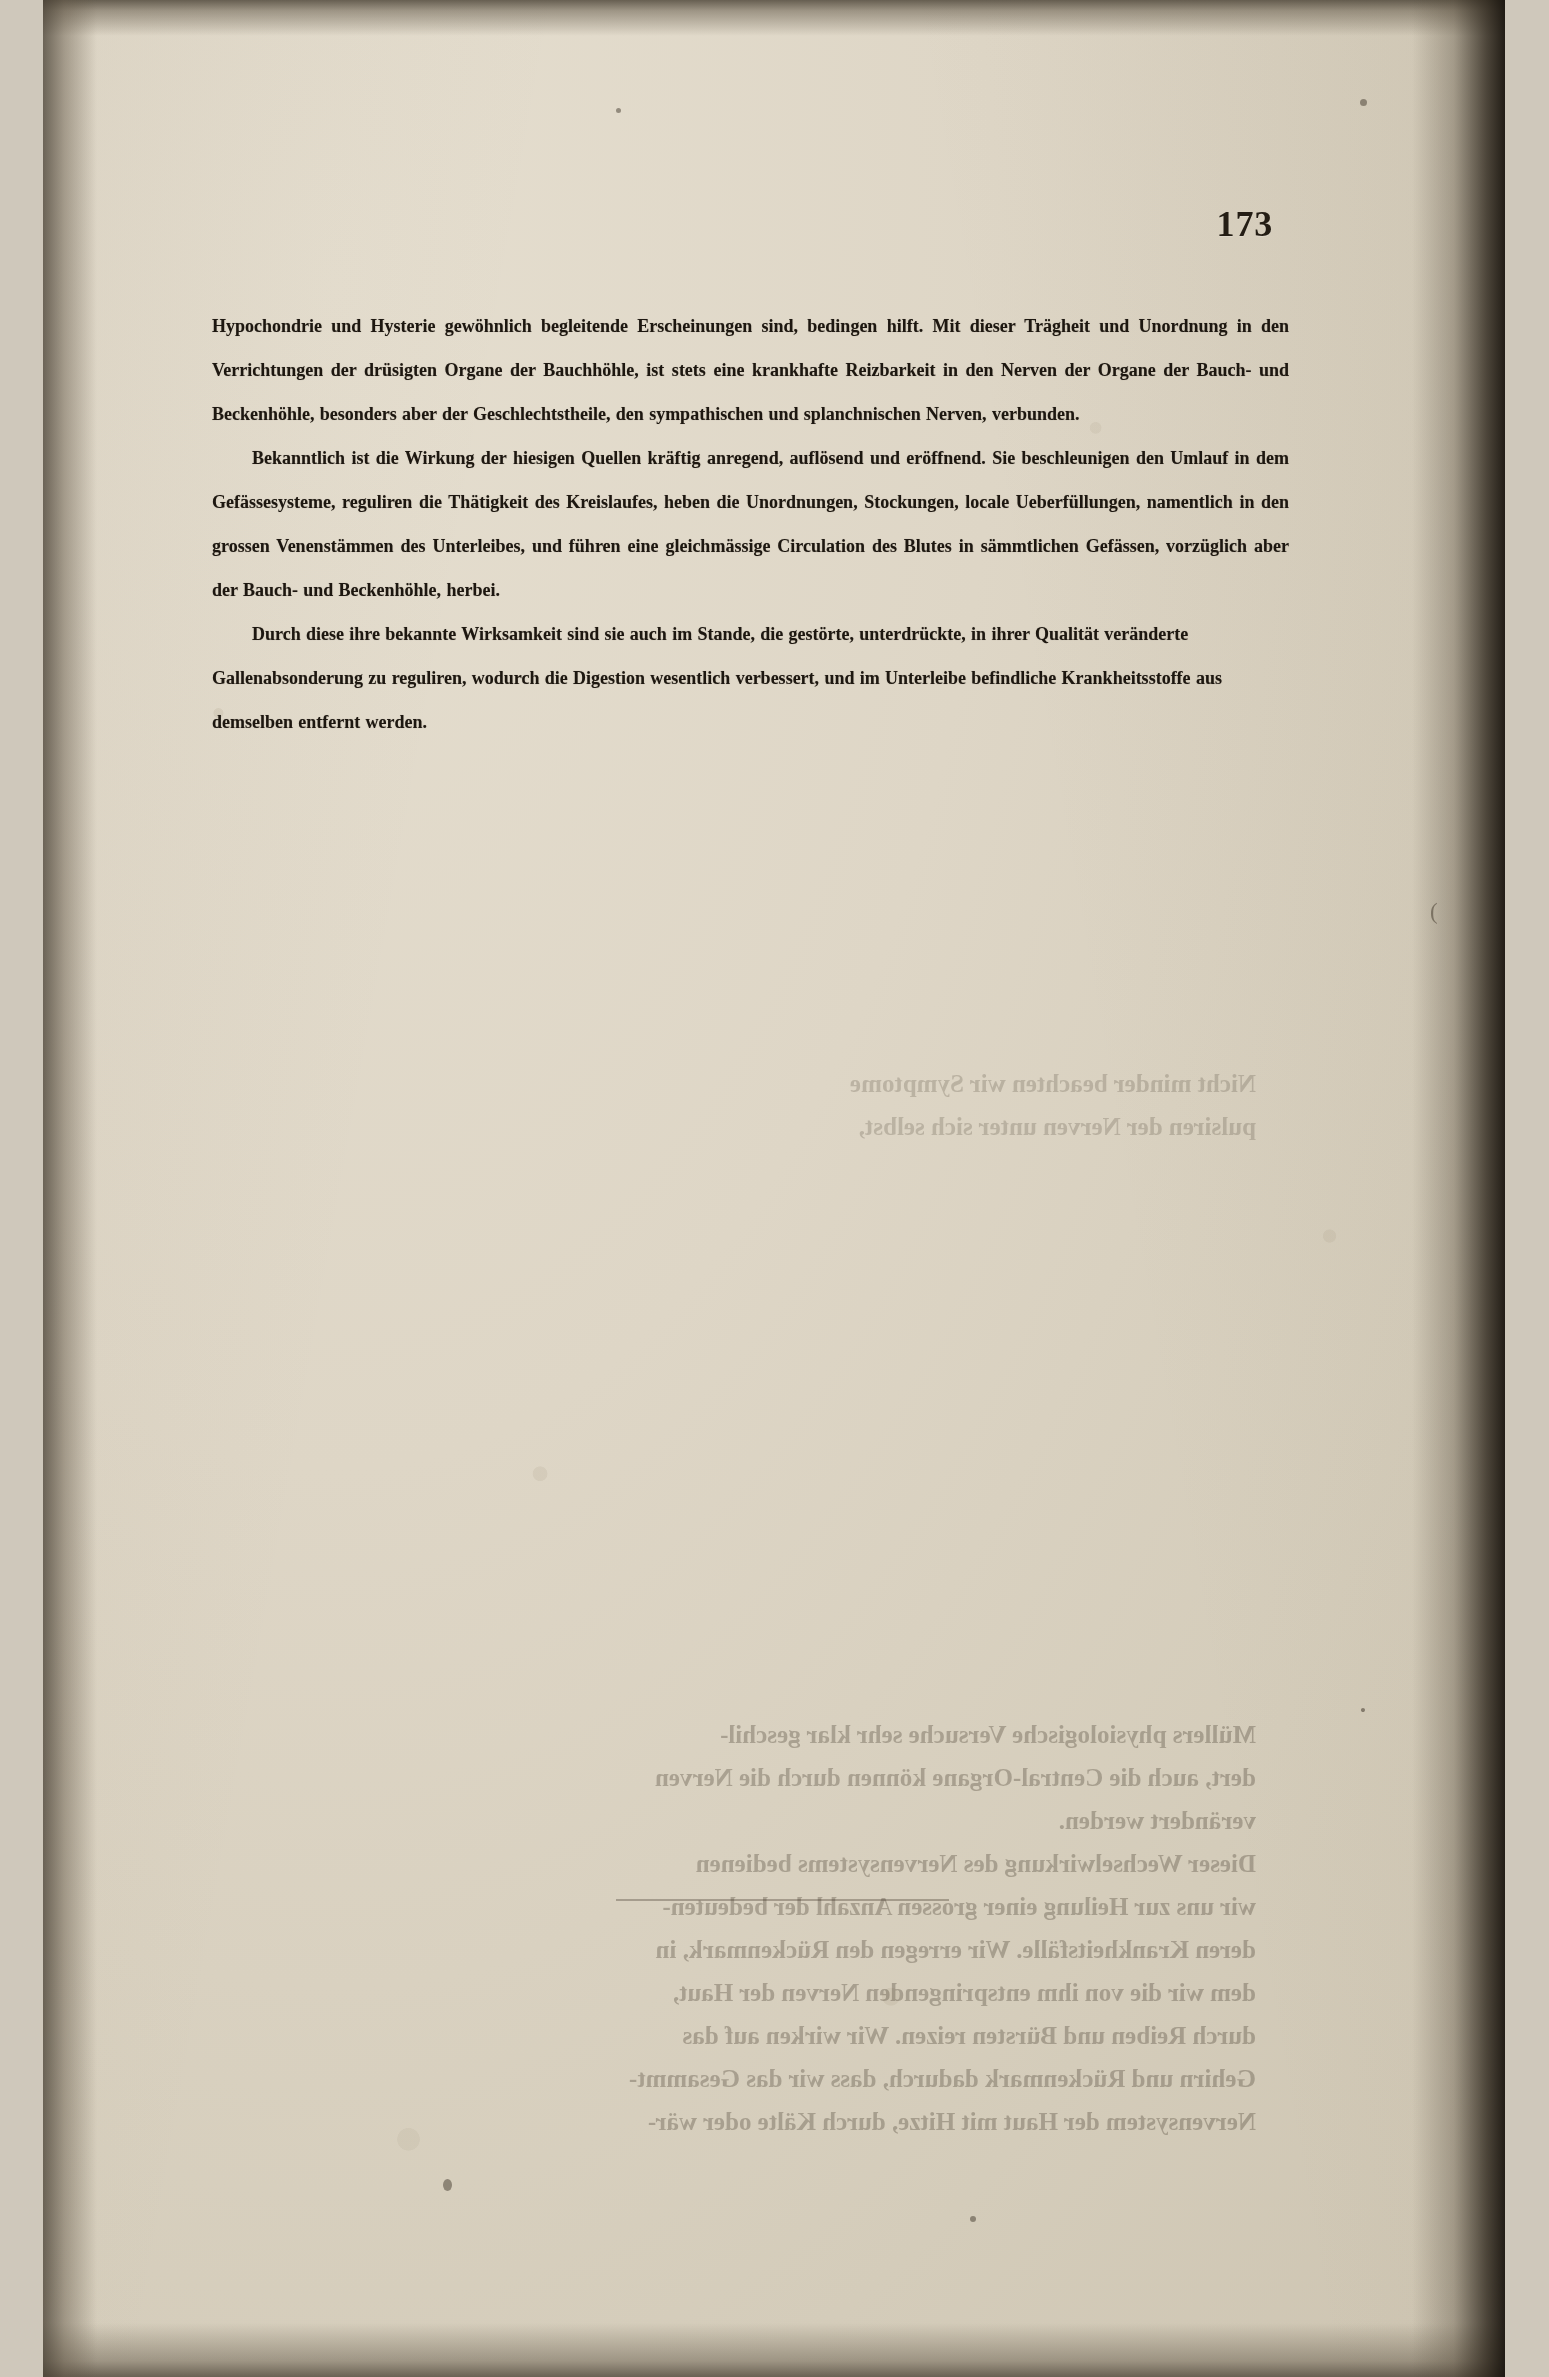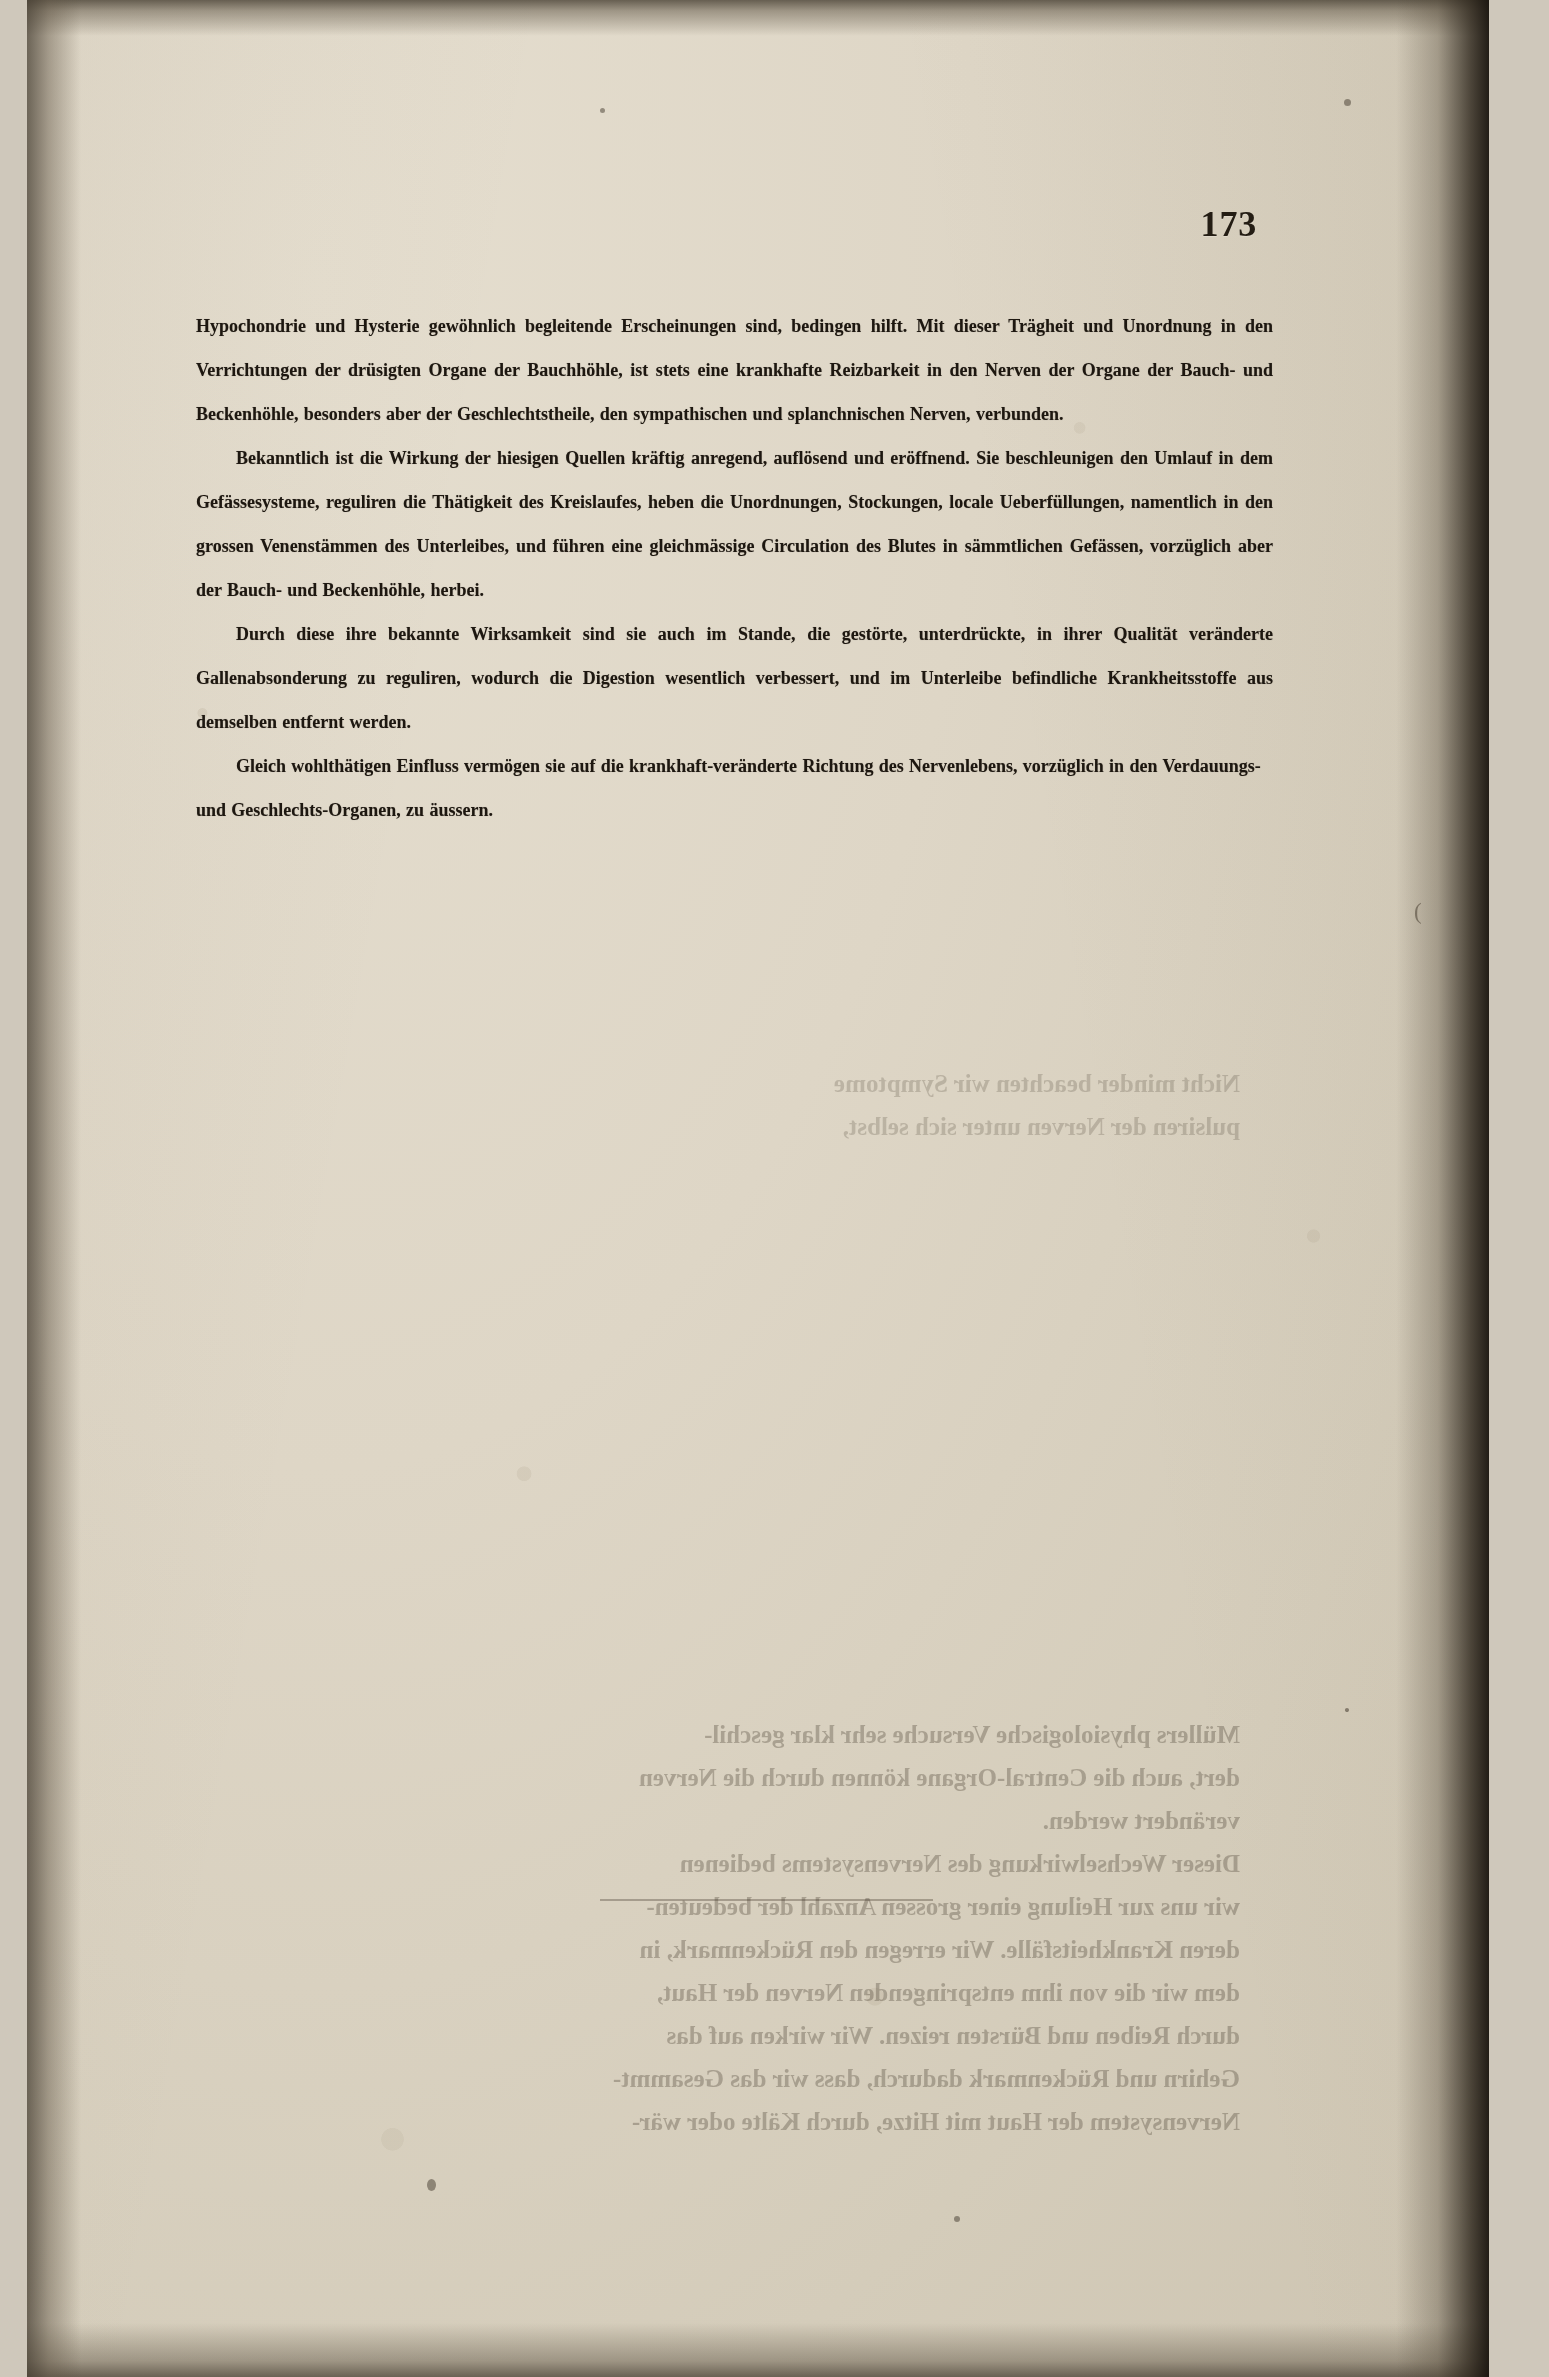--- a/index.html
+++ b/index.html
@@ -19,21 +19,21 @@
     position: relative;
     width: 1550px;
     height: 2377px;
     background: #cfc8bb;
     overflow: hidden;
   }
 
   
   .paper {
     position: absolute;
-    left: 27px;
+    left: 43px;
     top: 0px;
     width: 1462px;
     height: 2377px;
     background:
       radial-gradient(ellipse at 20% 12%, #e5decf 0%, #ded6c6 40%, #d4ccba 75%, #cdc4b1 100%);
   }
 
   
   .gutter-right {
     position: absolute;
@@ -214,21 +214,20 @@
       <p>Gehirn und Rückenmark dadurch, dass wir das Gesammt-</p>
       <p>Nervensystem der Haut mit Hitze, durch Kälte oder wär-</p>
     </div>
 
     <div class="verso-rule"></div>
 
     <div class="textblock">
       <p class="noindent">Hypochondrie und Hysterie gewöhnlich begleitende Erscheinungen sind, bedingen hilft. Mit dieser Trägheit und Unordnung in den Verrichtungen der drüsigten Organe der Bauchhöhle, ist stets eine krankhafte Reizbarkeit in den Nerven der Organe der Bauch- und Beckenhöhle, besonders aber der Geschlechtstheile, den sympathischen und splanchnischen Nerven, verbunden.</p>
       <p>Bekanntlich ist die Wirkung der hiesigen Quellen kräftig anregend, auflösend und eröffnend. Sie beschleunigen den Umlauf in dem Gefässesysteme, reguliren die Thätigkeit des Kreislaufes, heben die Unordnungen, Stockungen, locale Ueberfüllungen, namentlich in den grossen Venenstämmen des Unterleibes, und führen eine gleichmässige Circulation des Blutes in sämmtlichen Gefässen, vorzüglich aber der Bauch- und Beckenhöhle, herbei.</p>
       <p>Durch diese ihre bekannte Wirksamkeit sind sie auch im Stande, die gestörte, unterdrückte, in ihrer Qualität veränderte Gallenabsonderung zu reguliren, wodurch die Digestion wesentlich verbessert, und im Unterleibe befindliche Krankheitsstoffe aus demselben entfernt werden.</p>
-      <p>Gleich wohlthätigen Einfluss vermögen sie auf die krankhaft-veränderte Richtung des Nervenlebens, vorzüglich in den Verdauungs- und Geschlechts-Organen, zu äussern.</p>
     </div>
 
     <div class="margin-mark" style="left: 1387px; top: 899px;">(</div>
     <div class="margin-mark" style="left: 1317px; top: 1701px; font-size: 17px;">•</div>
     <div class="speck" style="left: 573px; top: 108px; width: 5.4px; height: 5.4px;"></div>
     <div class="speck" style="left: 1317px; top: 99px; width: 7px; height: 7px;"></div>
     <div class="speck" style="left: 400px; top: 2179px; width: 9.3px; height: 12.4px;"></div>
     <div class="speck" style="left: 927px; top: 2216px; width: 6.2px; height: 6.2px;"></div>
 
     <div class="edge-top"></div>

